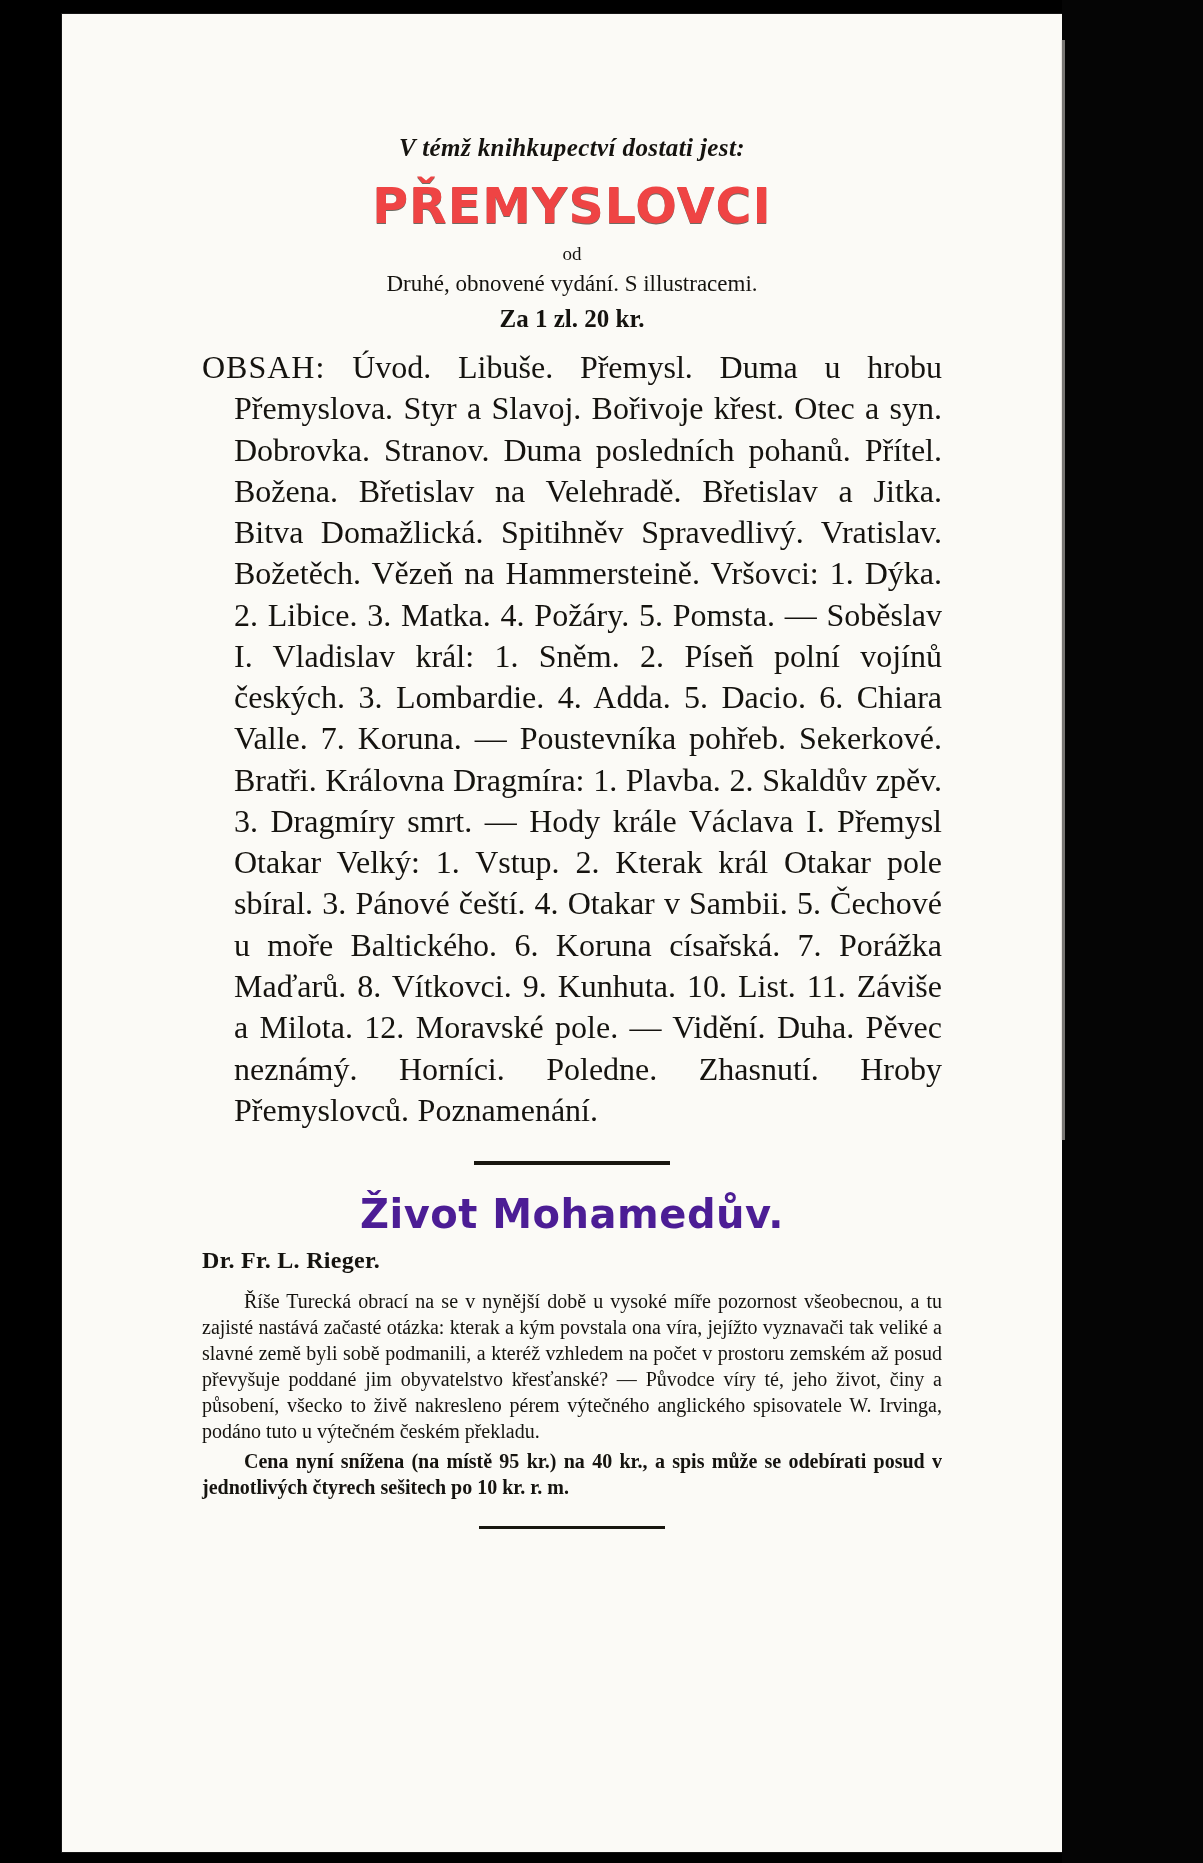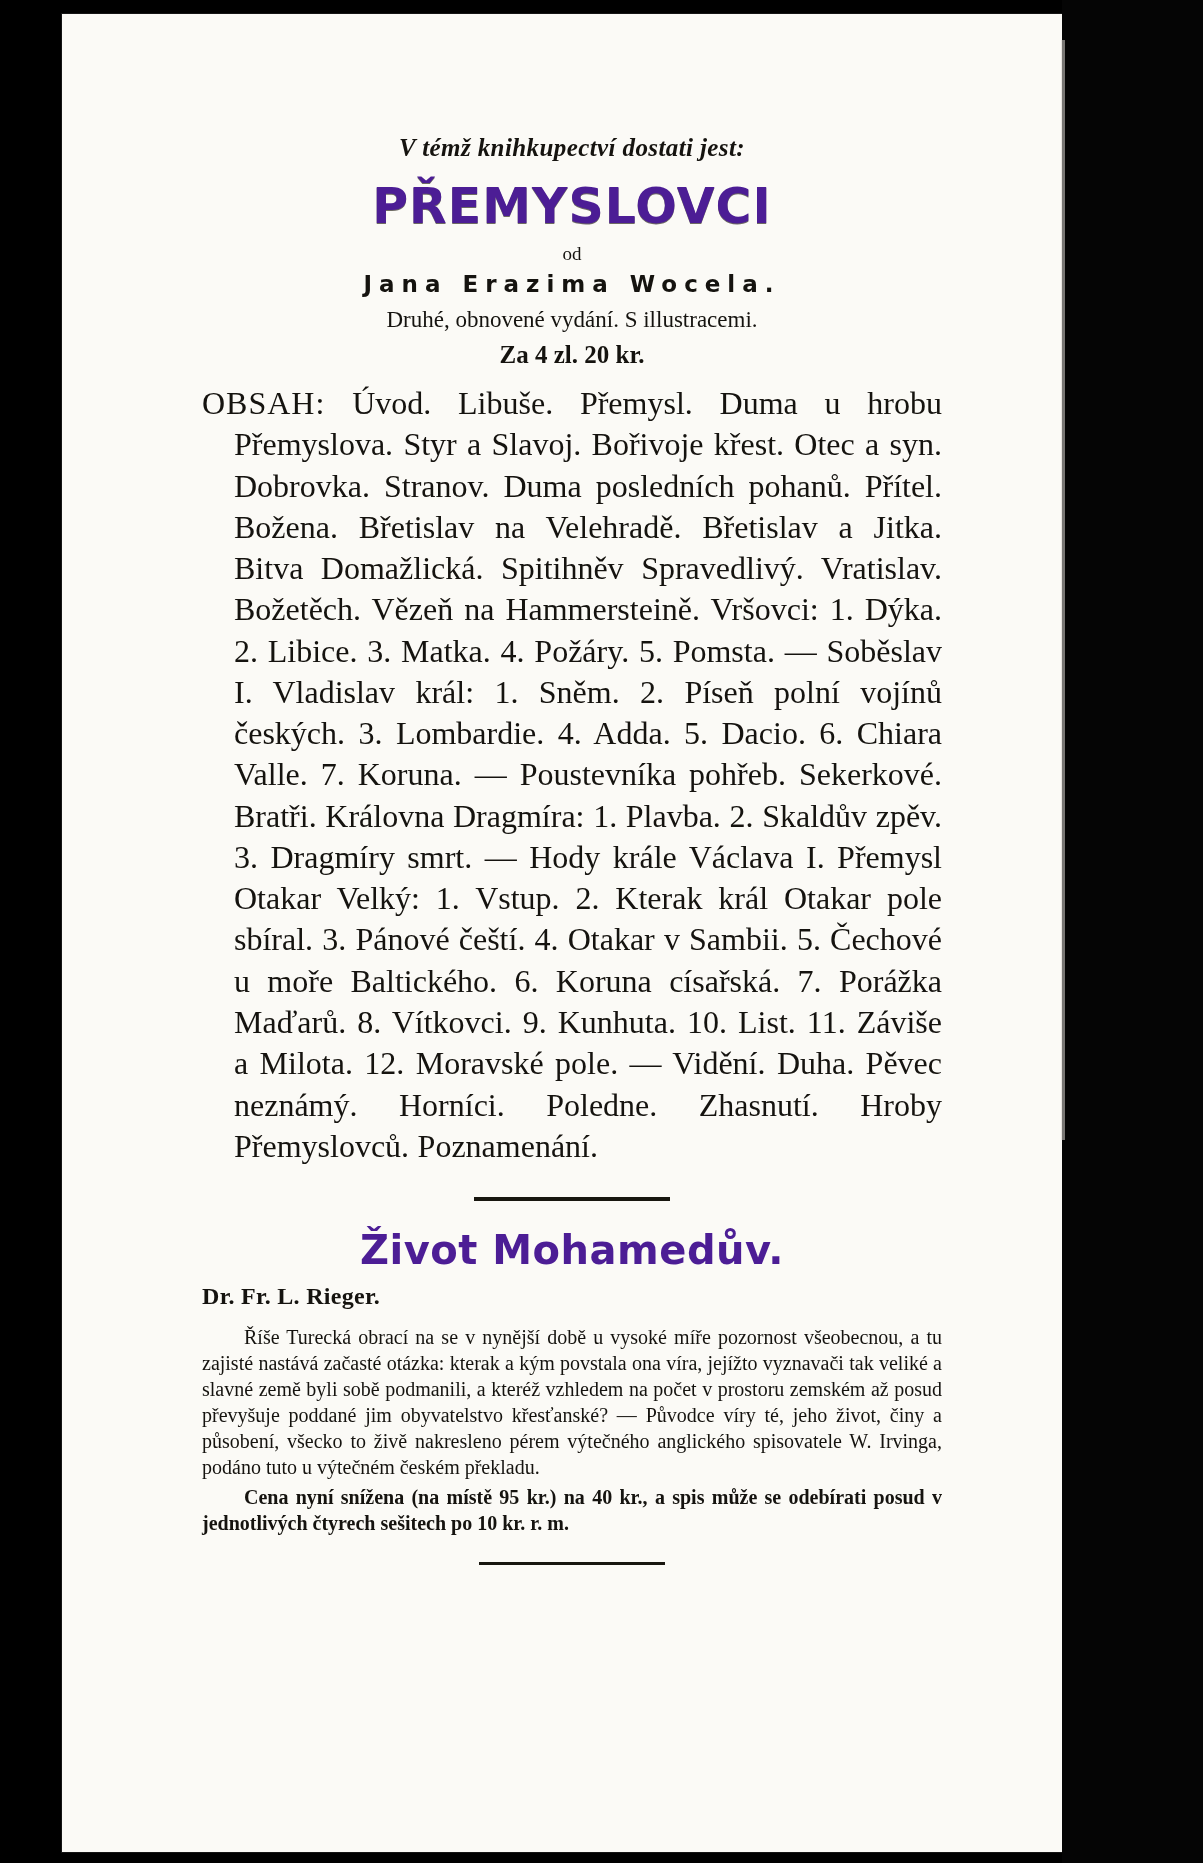--- a/index.html
+++ b/index.html
@@ -63,21 +63,21 @@
     letter-spacing: .4px;
     margin: 0 0 16px 0;
   }
   .maintitle {
     font-family: "DejaVu Sans", sans-serif;
     font-weight: 700;
     font-size: 49px;
     letter-spacing: 1px;
     text-align: center;
     margin: 0 0 8px 0;
-    color: #4c1d95;
+    color: #ef4444;
     text-shadow: 0 1px 0 #6e6b63;
   }
   .od {
     font-size: 19px;
     text-align: center;
     margin: 0 0 6px 0;
   }
   .author {
     font-family: "DejaVu Sans", sans-serif;
     font-weight: 700;
@@ -163,25 +163,24 @@
 <div class="page">
   <div class="scan">
     <div class="content">
 
       <p class="kicker">V témž knihkupectví dostati jest:</p>
 
       <h1 class="maintitle">PŘEMYSLOVCI</h1>
 
       <p class="od">od</p>
 
-      <p class="author">Jana Erazima Wocela.</p>
 
       <p class="edition">Druhé, obnovené vydání.  S illustracemi.</p>
 
-      <p class="price">Za 4 zl. 20 kr.</p>
+      <p class="price">Za 1 zl. 20 kr.</p>
 
       <p class="obsah"><span class="lbl">OBSAH:</span> <span>Úvod. Libuše. Přemysl. Duma u hrobu Přemyslova. Styr a Slavoj. Bořivoje křest. Otec a syn. Dobrovka. Stranov. Duma posledních pohanů. Přítel. Božena. Břetislav na Velehradě. Břetislav a Jitka. Bitva Domažlická. Spitihněv Spravedlivý. Vratislav. Božetěch. Vězeň na Hammersteině. Vršovci: 1. Dýka. 2. Libice. 3. Matka. 4. Požáry. 5. Pomsta. — Soběslav I. Vladislav král: 1. Sněm. 2. Píseň polní vojínů českých. 3. Lombardie. 4. Adda. 5. Dacio. 6. Chiara Valle. 7. Koruna. — Poustevníka pohřeb. Sekerkové. Bratři. Královna Dragmíra: 1. Plavba. 2. Skaldův zpěv. 3. Dragmíry smrt. — Hody krále Václava I. Přemysl Otakar Velký: 1. Vstup. 2. Kterak král Otakar pole sbíral. 3. Pánové čeští. 4. Otakar v Sambii. 5. Čechové u moře Baltického. 6. Koruna císařská. 7. Porážka Maďarů. 8. Vítkovci. 9. Kunhuta. 10. List. 11. Záviše a Milota. 12. Moravské pole. — Vidění. Duha. Pěvec neznámý. Horníci. Poledne. Zhasnutí. Hroby Přemyslovců. Poznamenání.</span></p>
 
       <div class="rule"></div>
 
       <h2 class="title2">Život Mohamedův.</h2>
 
 
       <p class="translator-name">Dr. Fr. L. Rieger.</p>
 

